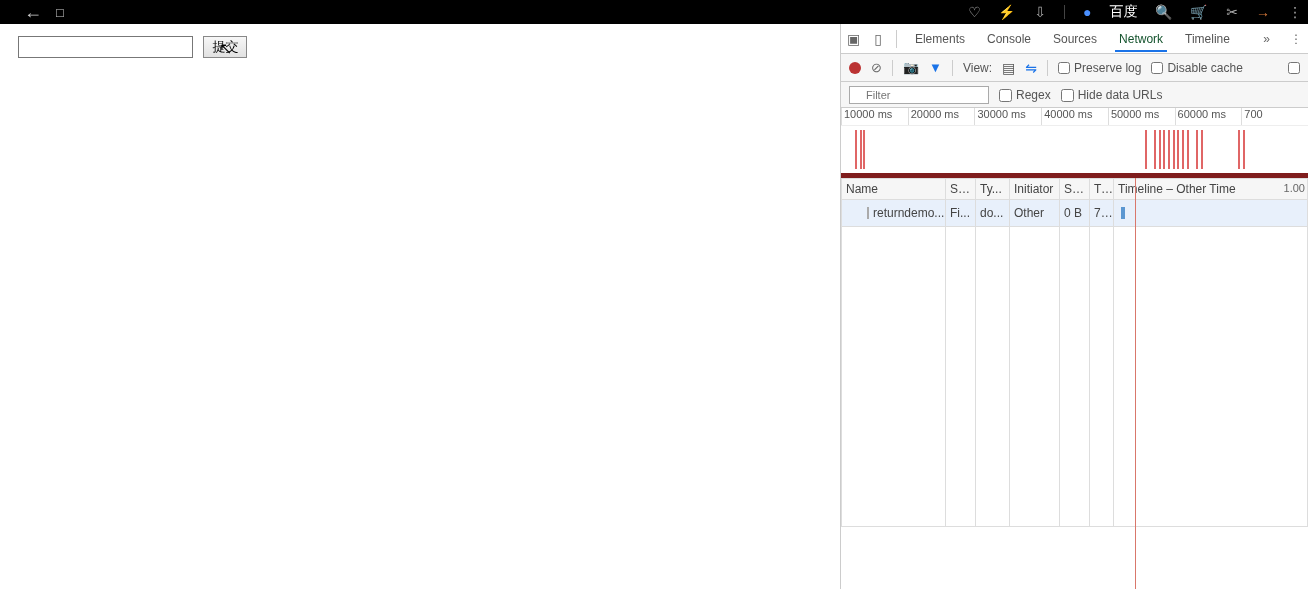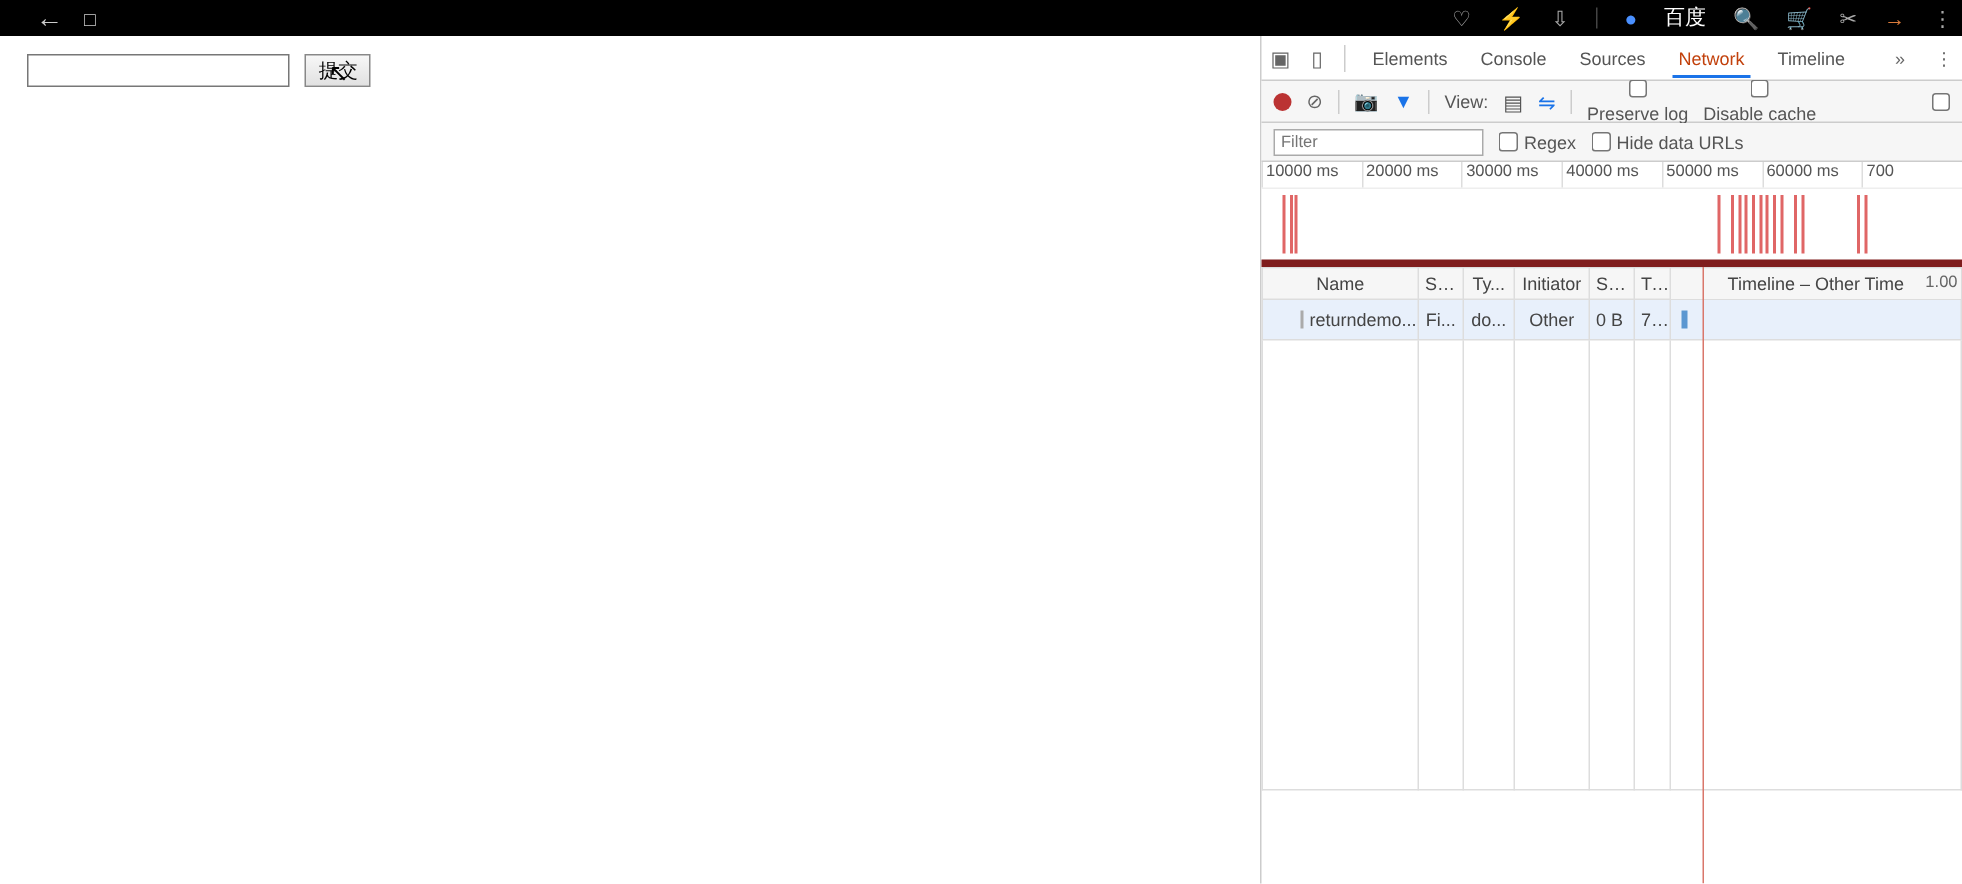--- a/index.html
+++ b/index.html
@@ -70,44 +70,44 @@
     background: #fff;
     display: flex; flex-direction: column;
     font-size: 12px; color:#333;
   }
   .dt-tabs {
     height: 30px; border-bottom: 1px solid #ccc;
     display: flex; align-items: center; padding: 0 6px; gap: 14px;
   }
   .dt-tabs .picker, .dt-tabs .device { color:#666; font-size:14px; }
   .dt-tabs .tab { color:#555; padding: 6px 4px; cursor:pointer; }
-  .dt-tabs .tab.active { color:#c2410c; border-bottom: 2px solid #1a73e8; padding-bottom:4px; }
+  .dt-tabs .tab.active { color:#14532d; border-bottom: 2px solid #1a73e8; padding-bottom:4px; }
   .dt-tabs .more { margin-left:auto; color:#666; }
   .dt-tabs .menu-dots { color:#666; margin-left:6px; }
 
   .dt-toolbar {
     height: 28px; border-bottom: 1px solid #ccc;
     display:flex; align-items:center; gap:10px; padding: 0 8px;
     background: #f6f6f6;
     font-size:12px; color:#555;
   }
   .dt-toolbar .rec { width:12px; height:12px; border-radius:50%; background:#b33; }
   .dt-toolbar .clear, .dt-toolbar .cam, .dt-toolbar .funnel { color:#666; font-size:13px; }
   .dt-toolbar .funnel { color:#1a73e8; }
   .dt-toolbar .vsep { width:1px; height:16px; background:#ccc; }
   .dt-toolbar .view-icon { font-size:14px; color:#555; }
-  .dt-toolbar label { display:flex; align-items:center; gap:4px; color:#555;flex-direction:column; }
+  .dt-toolbar label { display:flex; align-items:center; gap:4px; color:#555; }
   .dt-toolbar input[type=checkbox] { width:12px; height:12px; }
 
   .dt-filterrow {
     height: 26px; border-bottom: 1px solid #ccc; background:#f6f6f6;
     display:flex; align-items:center; gap:10px; padding: 0 8px;
   }
-  .dt-filterrow .filter-input { width:140px; height:18px; border:1px solid #aaa; font-size:11px; padding:1px 4px; color:#888; }
-  .dt-filterrow label { display:flex; align-items:center; gap:4px; color:#555; }
+  .dt-filterrow .filter-input { width:140px; height:18px; border:1px solid #aaa; font-size:11px; padding:1px 16px; color:#888; }
+  .dt-filterrow label { display:flex; align-items:flex-end; gap:4px; color:#555; }
 
   .dt-typerow {
     height: 26px; border-bottom: 1px solid #ccc; background:#f6f6f6;
     display:flex; align-items:center; gap:10px; padding: 0 8px;
   }
   .dt-typerow .chip { color:#555; cursor:pointer; padding:2px 4px; }
   .dt-typerow .chip.active { background:#888; color:#fff; border-radius:3px; padding:2px 6px; }
 
   .dt-overview {
     height: 70px; border-bottom:5px solid #7f1d1d; position:relative; background:#fff;
@@ -116,21 +116,21 @@
     height: 18px; border-bottom:1px solid #eee; display:flex; font-size:11px; color:#555;
   }
   .dt-overview .ruler .tick { flex:1; border-left:1px solid #ddd; padding-left:2px; white-space:nowrap; }
   .dt-overview .bars { position:absolute; top:18px; left:0; right:0; bottom:0; }
   .dt-overview .bar { position:absolute; top:4px; bottom:4px; width:2px; background:#e06666; }
 
   .dt-grid {
     flex:1; overflow:hidden; position:relative;
   }
   .dt-grid table { width:100%; border-collapse:collapse; table-layout:fixed; }
-  .dt-grid th, .dt-grid td { border:1px solid #ddd; padding:3px 4px; font-size:12px; text-align:center; color:#444; overflow:hidden; text-overflow:ellipsis; white-space:nowrap; }
+  .dt-grid th, .dt-grid td { border:1px solid #ddd; padding:3px 4px; font-size:12px; text-align:left; color:#444; overflow:hidden; text-overflow:ellipsis; white-space:nowrap; }
   .dt-grid th { background:#f6f6f6; font-weight:normal; }
   .dt-grid .col-name { width:104px; }
   .dt-grid .col-st { width:30px; }
   .dt-grid .col-ty { width:34px; }
   .dt-grid .col-init { width:50px; }
   .dt-grid .col-size { width:30px; }
   .dt-grid .col-ti { width:24px; }
   .dt-grid .col-tl { }
   .dt-grid tbody tr.sel td { background:#e8f0fb; }
   .dt-grid .tl-cell { position:relative; height:20px; }

